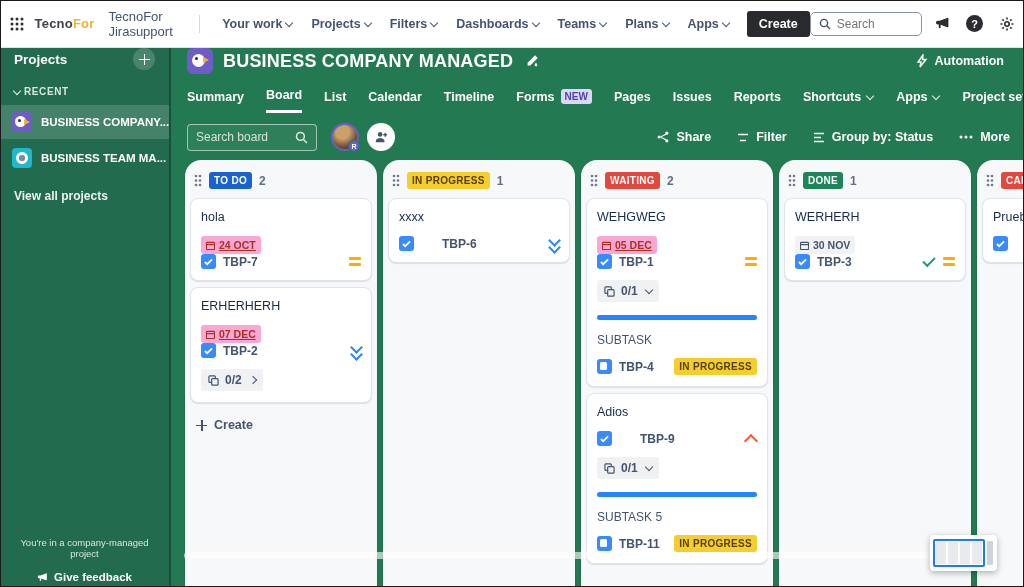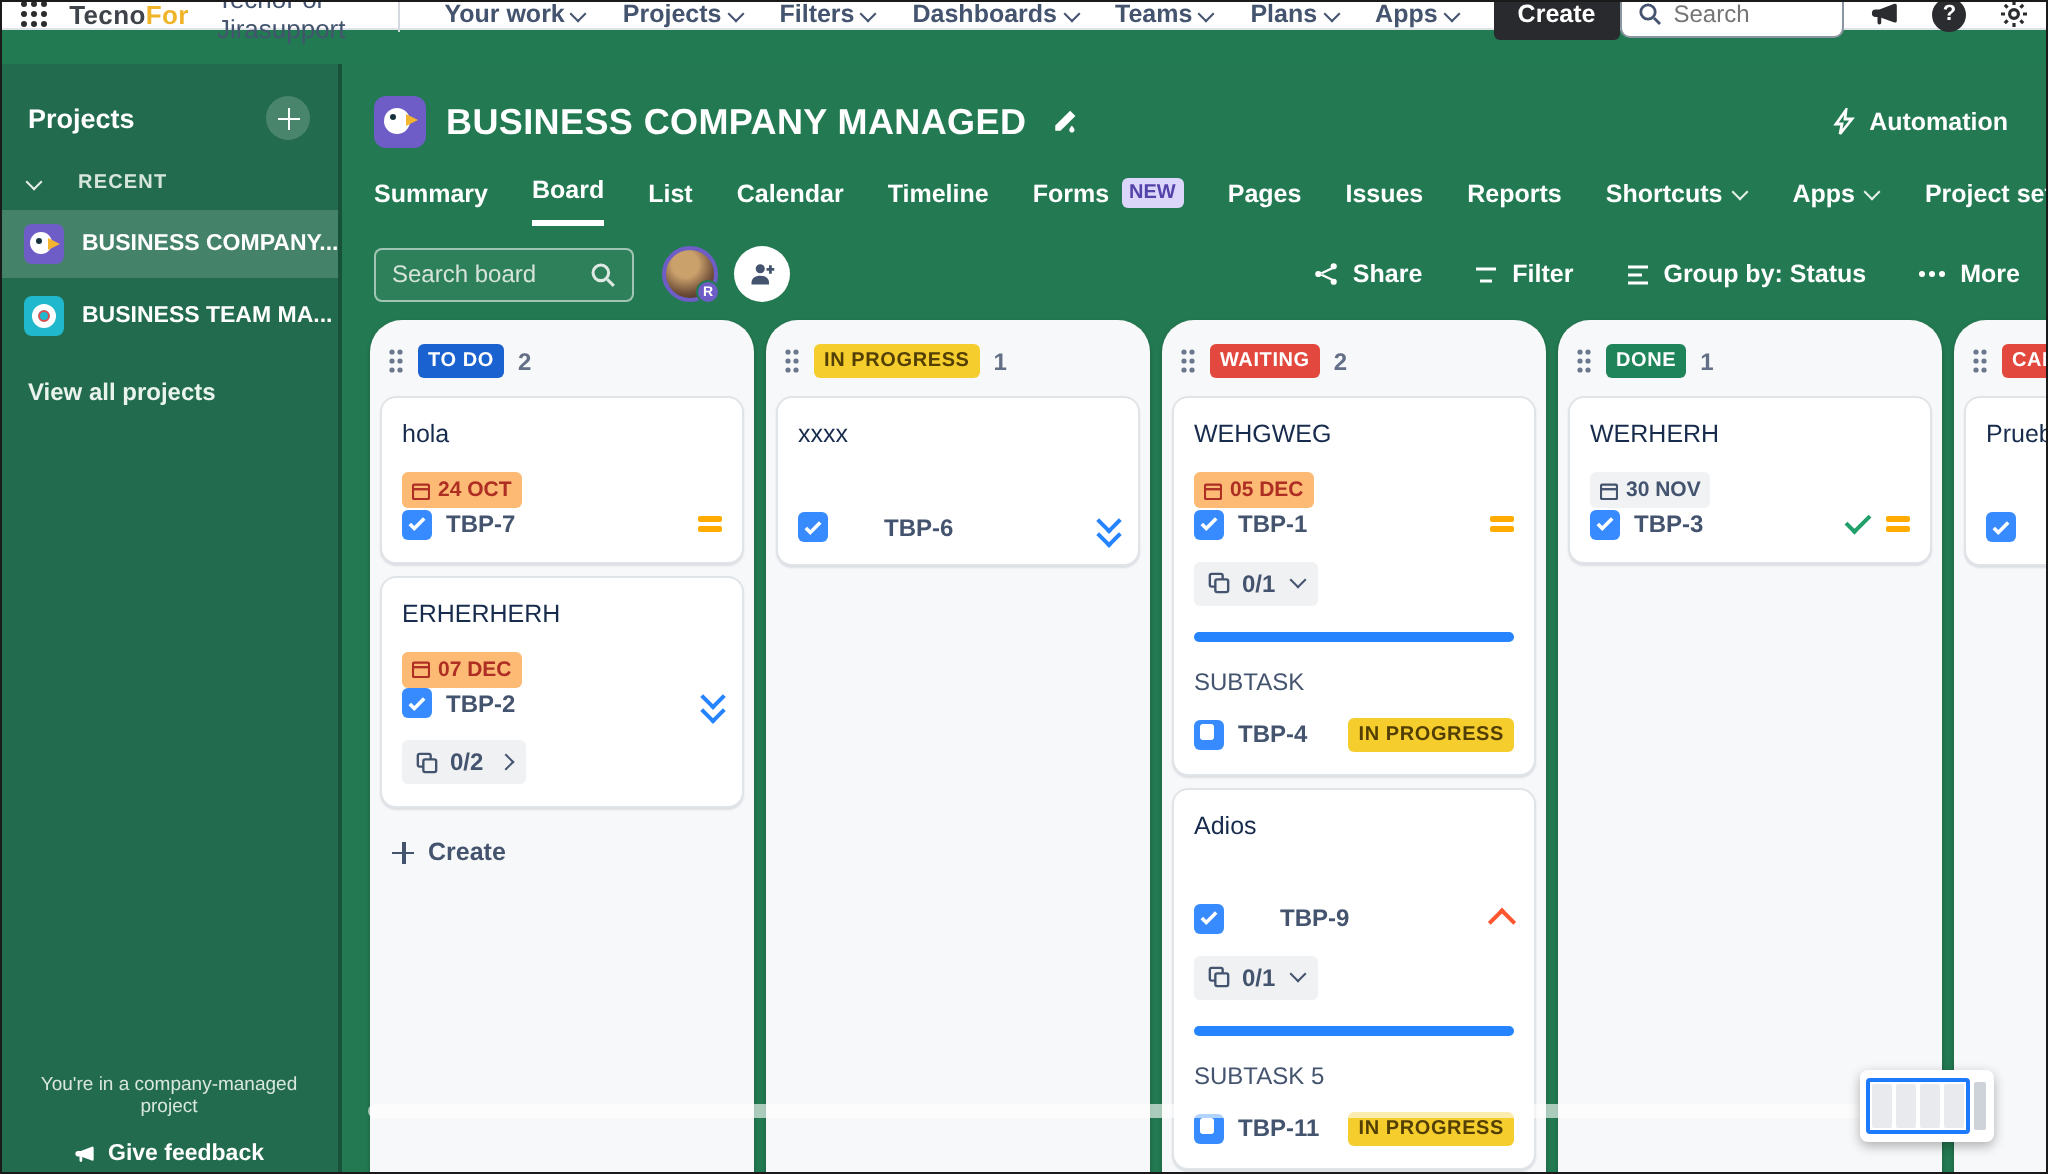--- a/index.html
+++ b/index.html
@@ -1,21 +1,21 @@
 <!DOCTYPE html>
 <html><head>
 <meta charset="utf-8">
 <style>
   * { box-sizing: border-box; margin: 0; padding: 0; }
   html,body { width:1024px; height:587px; overflow:hidden;
     font-family:"Liberation Sans", sans-serif; background:#227a53; }
   .frame { position:fixed; inset:0; border:1px solid #1a1a1a; pointer-events:none; z-index:99; }
 
   
-  .topbar { position:absolute; top:0; left:0; width:1024px; height:15px; background:#fff;
+  .topbar { position:absolute; top:0; left:0; width:1024px; height:48px; background:#fff;
     border-bottom:1px solid #e0e3e8; display:flex; align-items:center; padding:0 10px; z-index:10;}
   .tb-left { display:flex; align-items:center; gap:10px; flex:1; }
   .grid-btn { width:24px; height:24px; display:flex; align-items:center; justify-content:center; border-radius:4px; cursor:pointer;}
   .logo { font-size:13px; font-weight:800; letter-spacing:.2px; }
   .logo .p1 { color:#3f434a; } .logo .p2 { color:#f0b429; }
   .site-name { font-size:13px; color:#44546f; margin-left:4px; }
   .vdiv { width:1px; height:18px; background:#d5d9df; margin:0 6px; }
   .nav { display:flex; align-items:center; gap:4px; }
   .nav-item { display:flex; align-items:center; gap:4px; font-size:12.5px; font-weight:700;
     color:#44546f; padding:5px 7px; border-radius:3px; cursor:pointer; white-space:nowrap;}
@@ -33,21 +33,21 @@
   .help-circle { width:17px; height:17px; border-radius:50%; background:#2b2c2f; color:#fff;
     font-size:11px; font-weight:800; display:flex; align-items:center; justify-content:center;}
 
   
   .sidebar { position:absolute; top:32px; left:0; width:171px; height:555px; background:#226b4e;
     border-right:2px solid #185139; color:#fff; }
   .sb-head { display:flex; align-items:center; justify-content:space-between; padding:16px 14px 10px;}
   .sb-title { font-size:13.5px; font-weight:800; }
   .sb-plus { width:22px; height:22px; border-radius:50%; background:rgba(255,255,255,.18);
     display:flex; align-items:center; justify-content:center; cursor:pointer;}
-  .sb-recent { display:flex; align-items:center; gap:18px; padding:6px 14px; font-size:10px;
+  .sb-recent { display:flex; align-items:center; gap:3px; padding:6px 14px; font-size:10px;
     font-weight:800; letter-spacing:.6px; color:#d7e6dd; cursor:pointer;}
   .sb-item { display:flex; align-items:center; gap:9px; padding:7px 12px; margin:2px 0;
     font-size:11.5px; font-weight:800; cursor:pointer; white-space:nowrap; overflow:hidden;}
   .sb-item.selected { background:rgba(255,255,255,.16); }
   .proj-ic { width:20px; height:20px; border-radius:4px; flex:0 0 auto; position:relative;}
   .ic-teal { background:#1fb8cd; }
   .ic-teal::after { content:""; position:absolute; inset:4px; border-radius:50%;
     border:3px solid #fff; box-shadow:0 0 0 1px #e34b4b inset;}
   .ic-purple { background:#6e5dc6; }
   .bird { position:absolute; left:3px; top:4px; width:11px; height:11px; background:#fff; border-radius:50%;}
@@ -103,24 +103,24 @@
   .st-todo { background:#1b62d1; }
   .st-prog { background:#f5ce2e; color:#533f04; }
   .st-wait { background:#e2483d; }
   .st-done { background:#1f845a; }
   .col-count { font-size:12px; color:#626f86; font-weight:600; }
   .card { background:#fff; border:1px solid #e0e3e8; border-radius:8px; padding:11px 10px;
     margin-bottom:6px; box-shadow:0 1px 1px rgba(23,43,77,.12); cursor:pointer;}
   .card-title { font-size:12.5px; color:#172b4d; }
   .due { display:inline-flex; align-items:center; gap:4px; margin-top:12px; font-size:10.5px;
     font-weight:800; border-radius:3px; padding:3px 5px; }
-  .due-red { background:#fdba74; color:#ae2e24; }
+  .due-red { background:#f9a8d4; color:#ae2e24;text-decoration:underline; }
   .due-gray { background:#f1f2f4; color:#44546f; }
   .key-row { display:flex; align-items:center; gap:7px; }
-  .key-row.nodue { margin-top:32px;gap:28px; }
+  .key-row.nodue { margin-top:12px;gap:28px; }
   .task-ic { width:15px; height:15px; border-radius:3px; background:#388bff;
     display:flex; align-items:center; justify-content:center; flex:0 0 auto;}
   .subtask-ic { width:15px; height:15px; border-radius:3px; background:#388bff; position:relative; flex:0 0 auto;}
   .subtask-ic::after { content:""; position:absolute; left:2.5px; top:2.5px; width:7px; height:8px;
     background:#fff; border-radius:1.5px;}
   .issue-key { font-size:12px; color:#44546f; font-weight:600; }
   .right-ics { margin-left:auto; display:flex; align-items:center; gap:8px; }
   .pill { display:inline-flex; align-items:center; gap:6px; margin-top:11px; background:#f0f1f3;
     border-radius:3px; padding:4px 7px; font-size:12px; color:#44546f; font-weight:600; cursor:pointer;}
   .pill .c-right { width:6px; height:6px; border-right:1.7px solid #44546f; border-bottom:1.7px solid #44546f;

